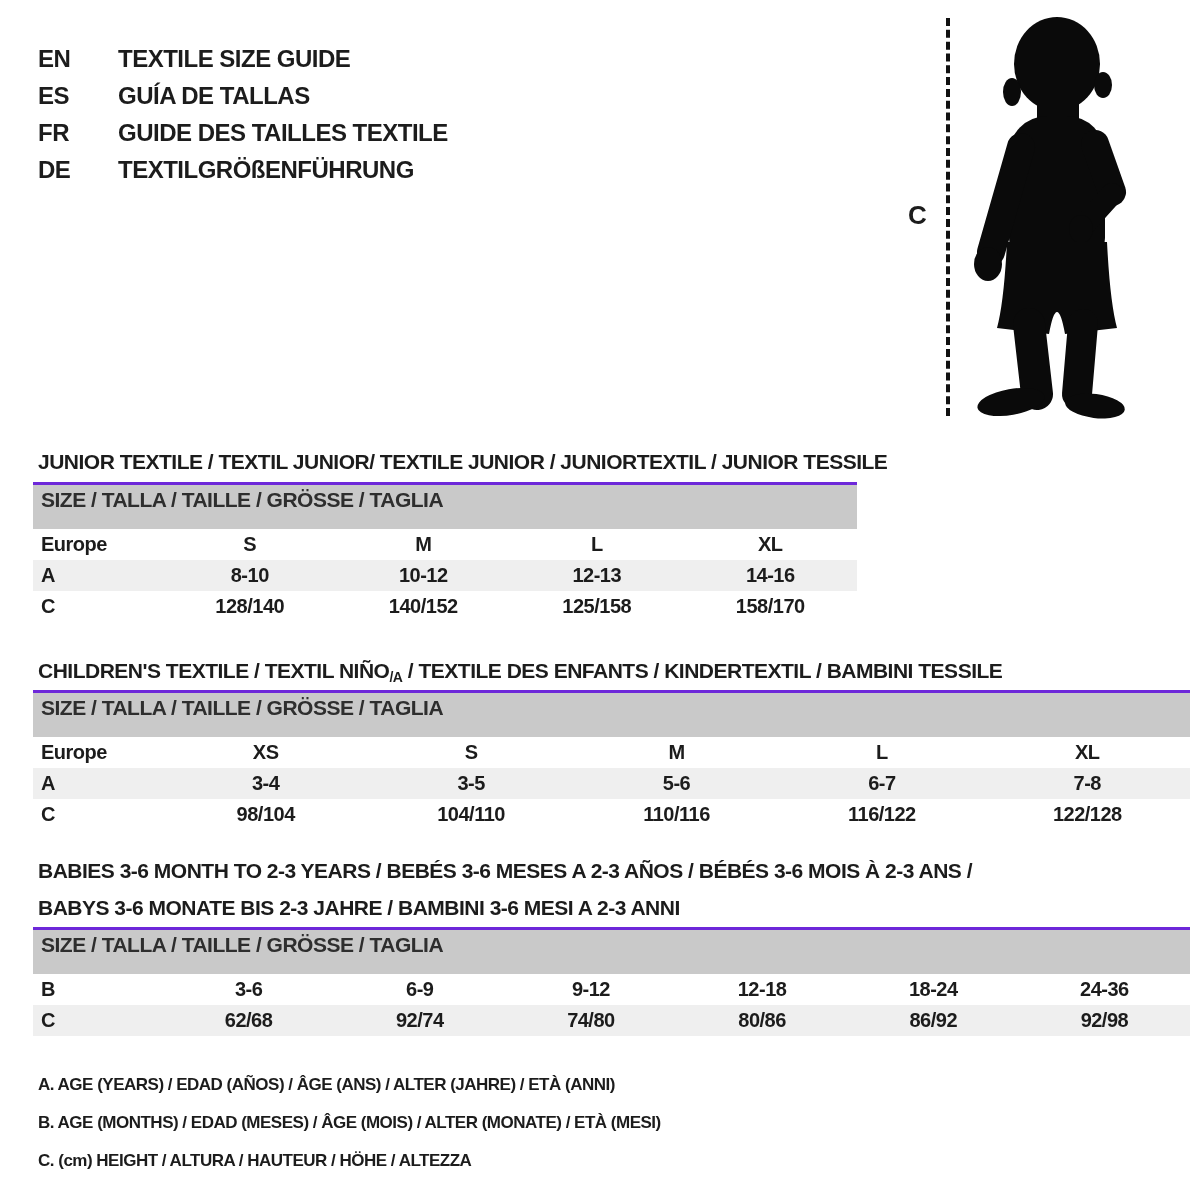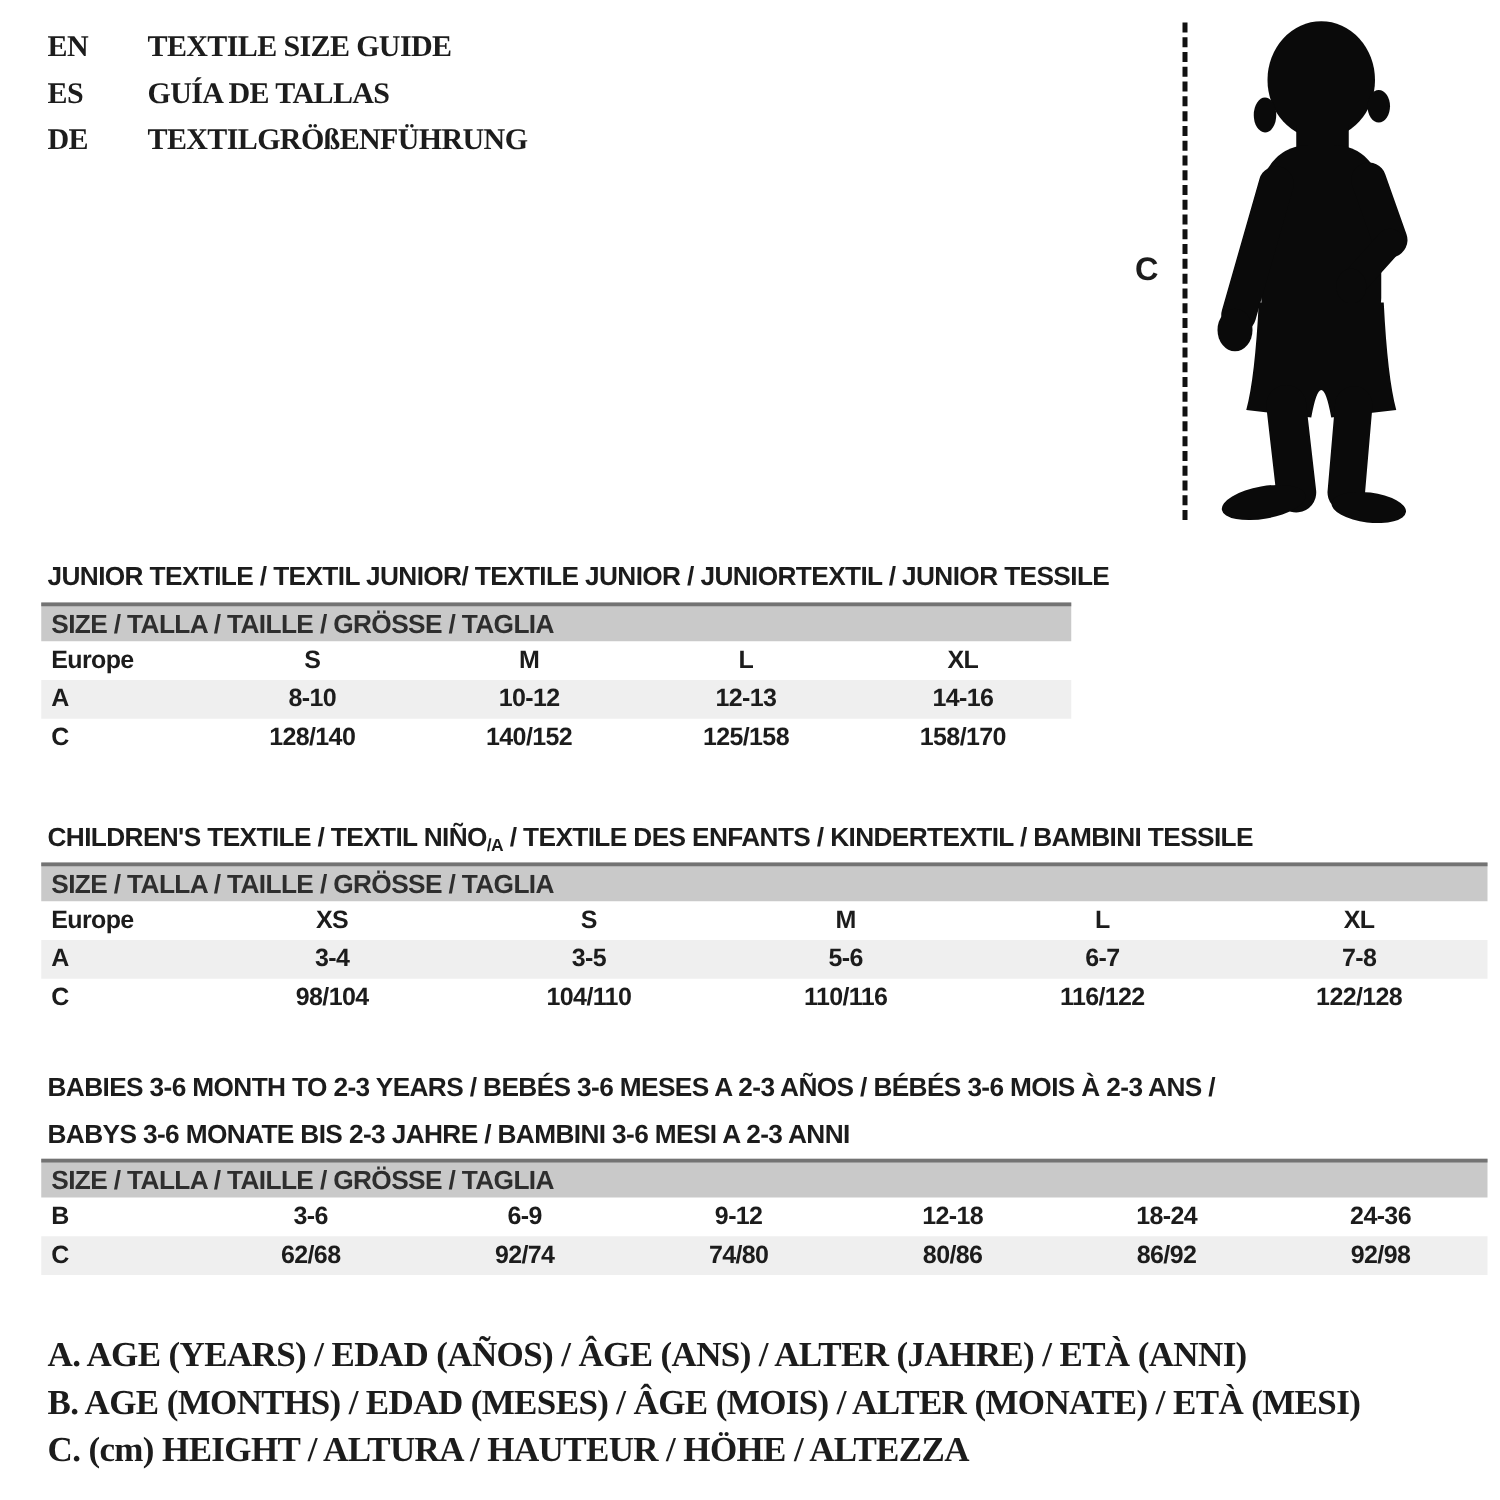--- a/index.html
+++ b/index.html
@@ -7,69 +7,73 @@
   body {
     position: relative;
     font-family: "Liberation Sans", sans-serif;
     font-weight: 700;
     color: #1c1c1c;
     letter-spacing: -0.5px;
     overflow: hidden;
   }
 
   
-  .lang-list { position: absolute; left: 38px; top: 20px; font-family: Liberation Serif, serif; }
+  .lang-list { position: absolute; left: 38px; top: 40px; }
   .lang-row { display: flex; height: 37px; align-items: center; font-size: 24px; }
   .lang-code { width: 80px; }
   .lang-label { white-space: nowrap; text-align: right; }
 
   
   .figure { position: absolute; left: 900px; top: 0; width: 300px; height: 430px; }
   .measure-label { position: absolute; left: 8px; top: 200px; font-size: 26px; }
   .measure-line { position: absolute; left: 46px; top: 18px; height: 398px; width: 0;
                   border-left: 4px dashed #111111; }
   .silhouette { position: absolute; left: 55px; top: 12px; }
 
   
   .section-title { position: absolute; left: 38px; font-size: 21px; white-space: nowrap; margin-top: 16px; }
   .section-title sub { font-size: 14px; vertical-align: -4px; letter-spacing: -0.5px; }
 
   .size-table { position: absolute; left: 33px; }
   .size-table .bar {
-    height: 31px; line-height: 29px;
-    background: #c9c9c9; border-top: 3px solid #737373;
+    height: 47px; line-height: 29px;
+    background: #c9c9c9; border-top: 3px solid #6d28d9;
     font-size: 21px; color: #2e2e2e; padding-left: 8px;
   }
   .size-table .trow { display: grid; height: 31px; align-items: center; font-size: 20px; }
   .size-table .trow.alt { background: #efefef; }
   .size-table .rlabel { text-align: left; padding-left: 8px; }
   .size-table .cell { text-align: center; }
 
   .cols4 { grid-template-columns: 130px repeat(4, 1fr); }
   .cols5 { grid-template-columns: 130px repeat(5, 1fr); }
   .cols6 { grid-template-columns: 130px repeat(6, 1fr); }
 
   .w-junior { width: 824px; }
   .w-full  { width: 1157px; }
 
   
   .notes { position: absolute; left: 38px; top: 1066px; }
-  .note-line { height: 38px; display: flex; align-items: center; font-size: 28px; white-space: nowrap; font-family: Liberation Serif, serif; }
+  .note-line { height: 38px; display: flex; align-items: center; font-size: 17px; white-space: nowrap; }
 </style>
 </head>
 <body>
 
 <div class="lang-list">
   <div class="lang-row">
     <span class="lang-code">EN</span>
     <span class="lang-label">TEXTILE SIZE GUIDE</span>
   </div>
   <div class="lang-row">
     <span class="lang-code">ES</span>
     <span class="lang-label">GUÍA DE TALLAS</span>
+  </div>
+  <div class="lang-row">
+    <span class="lang-code">FR</span>
+    <span class="lang-label">GUIDE DES TAILLES TEXTILE</span>
   </div>
   <div class="lang-row">
     <span class="lang-code">DE</span>
     <span class="lang-label">TEXTILGRÖßENFÜHRUNG</span>
   </div>
 </div>
 
 <div class="figure">
   <span class="measure-label">C</span>
   <div class="measure-line"></div>

